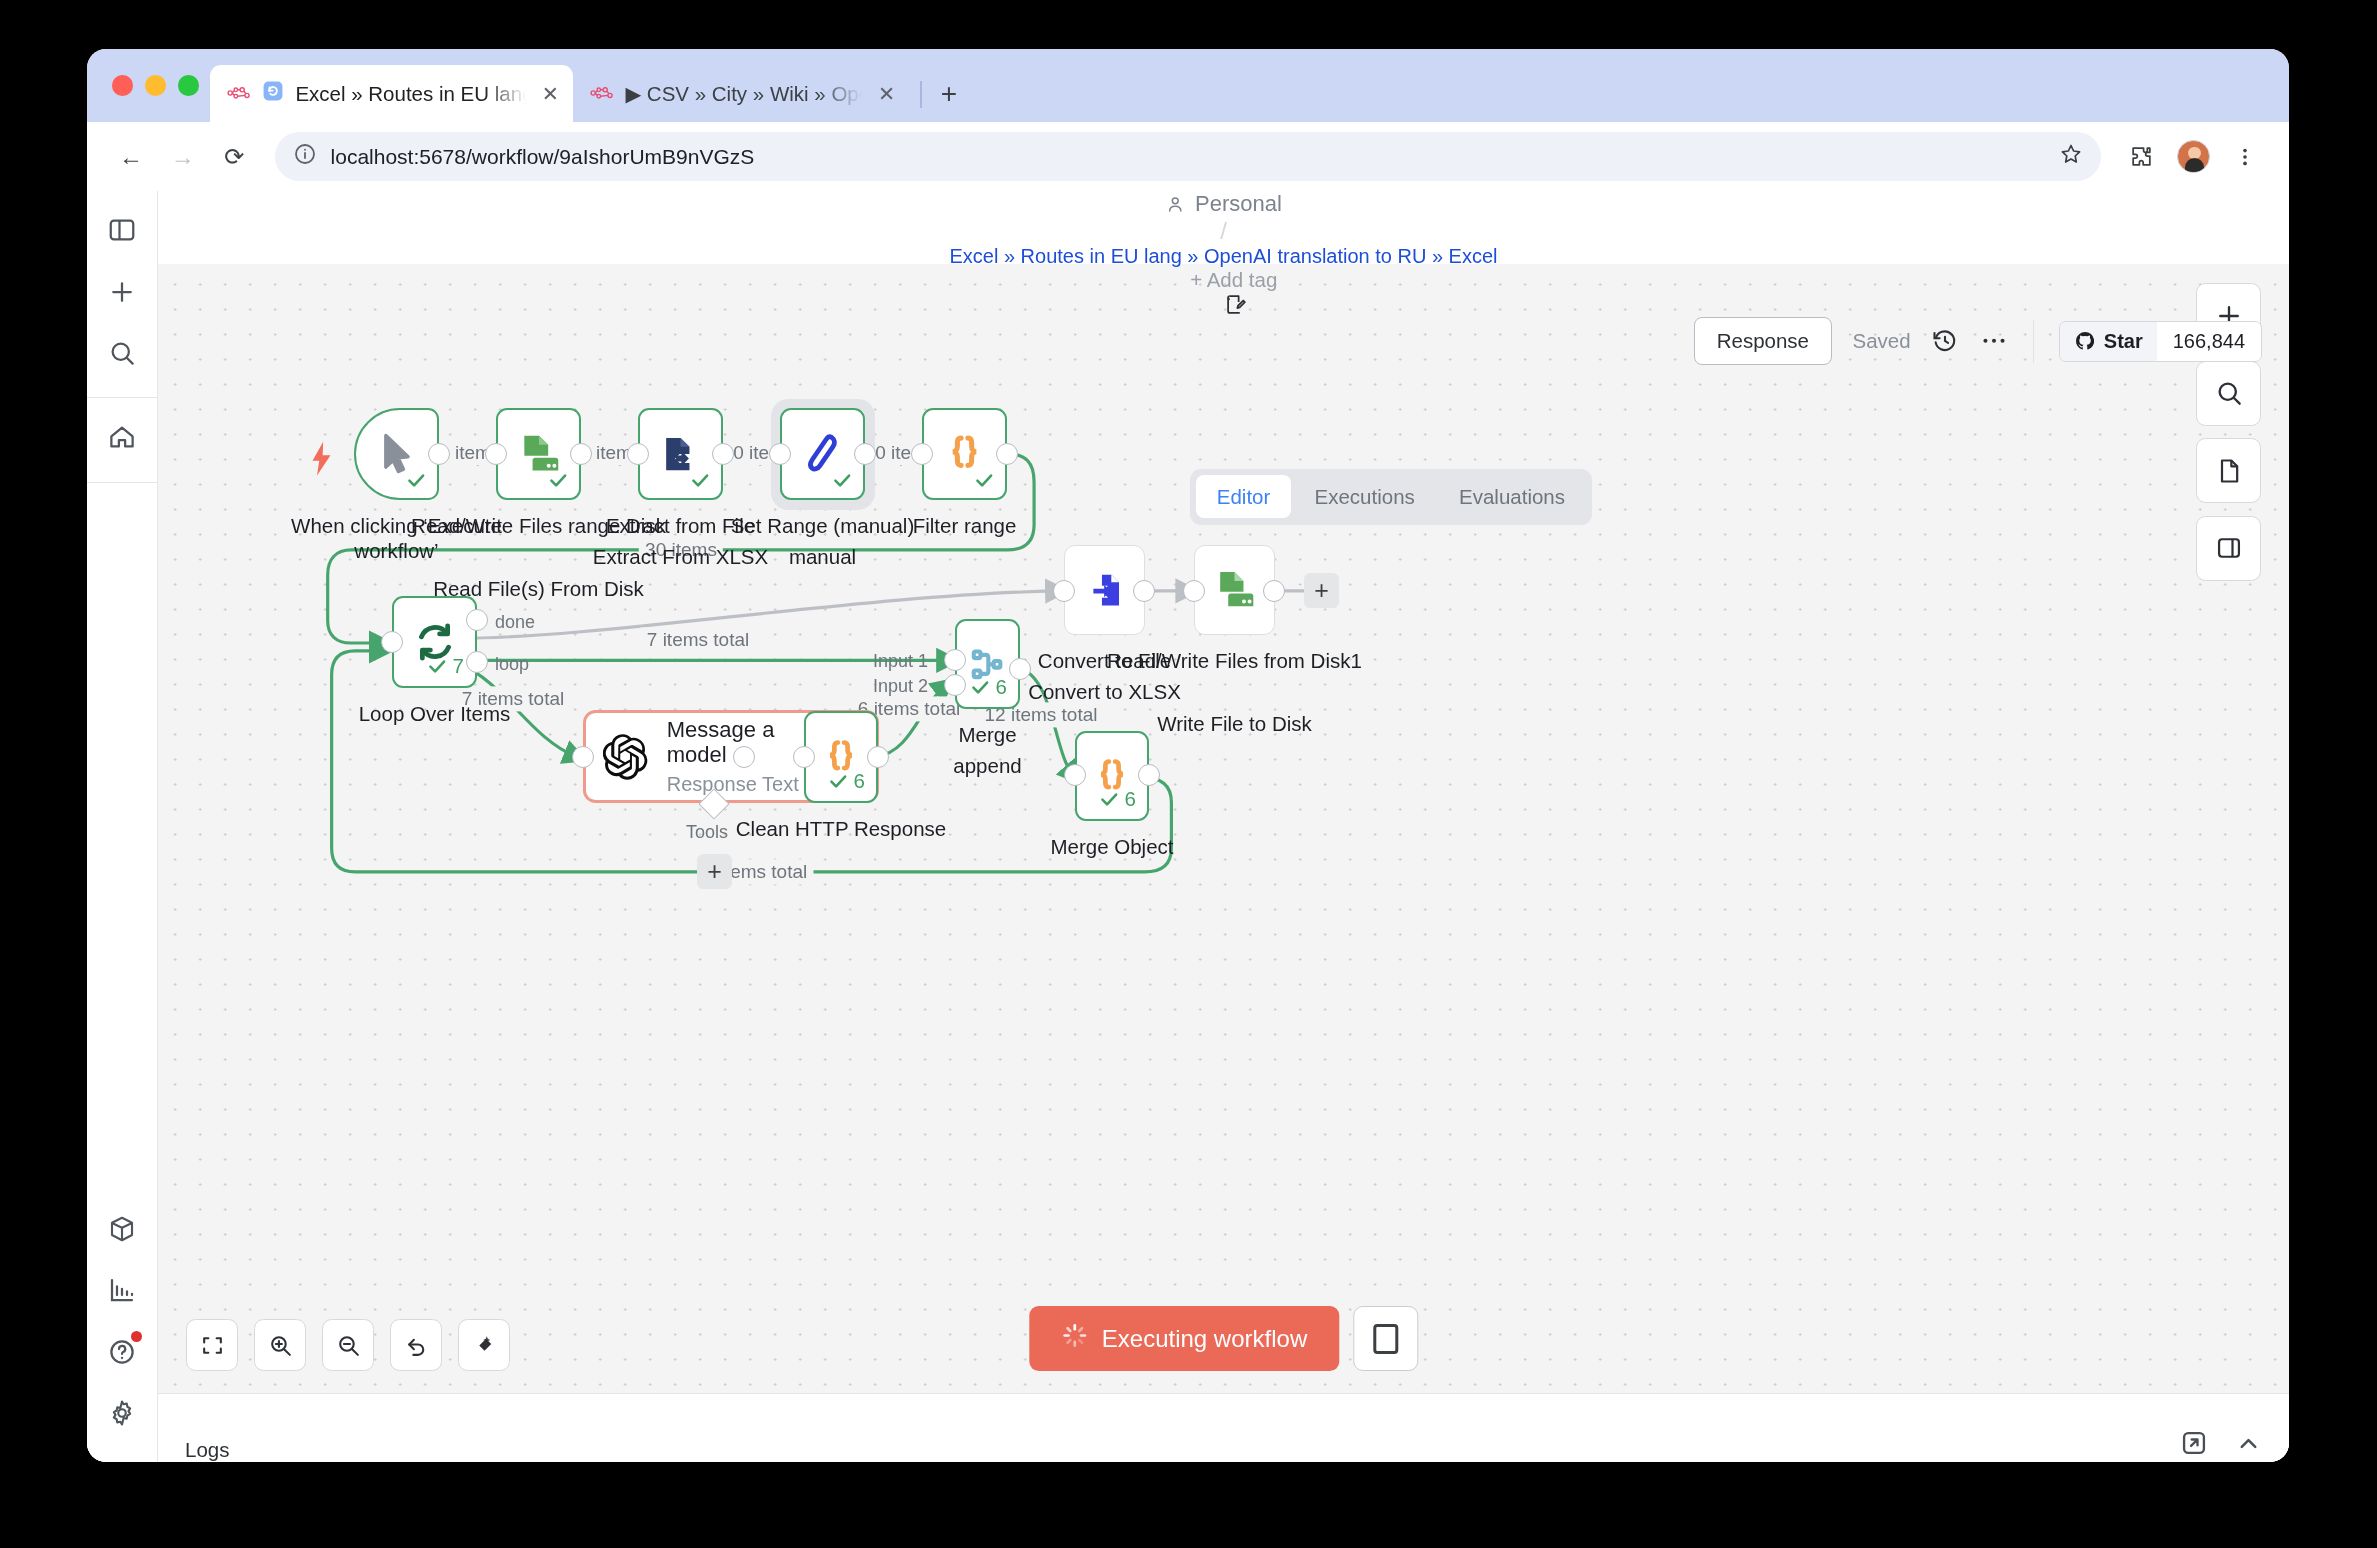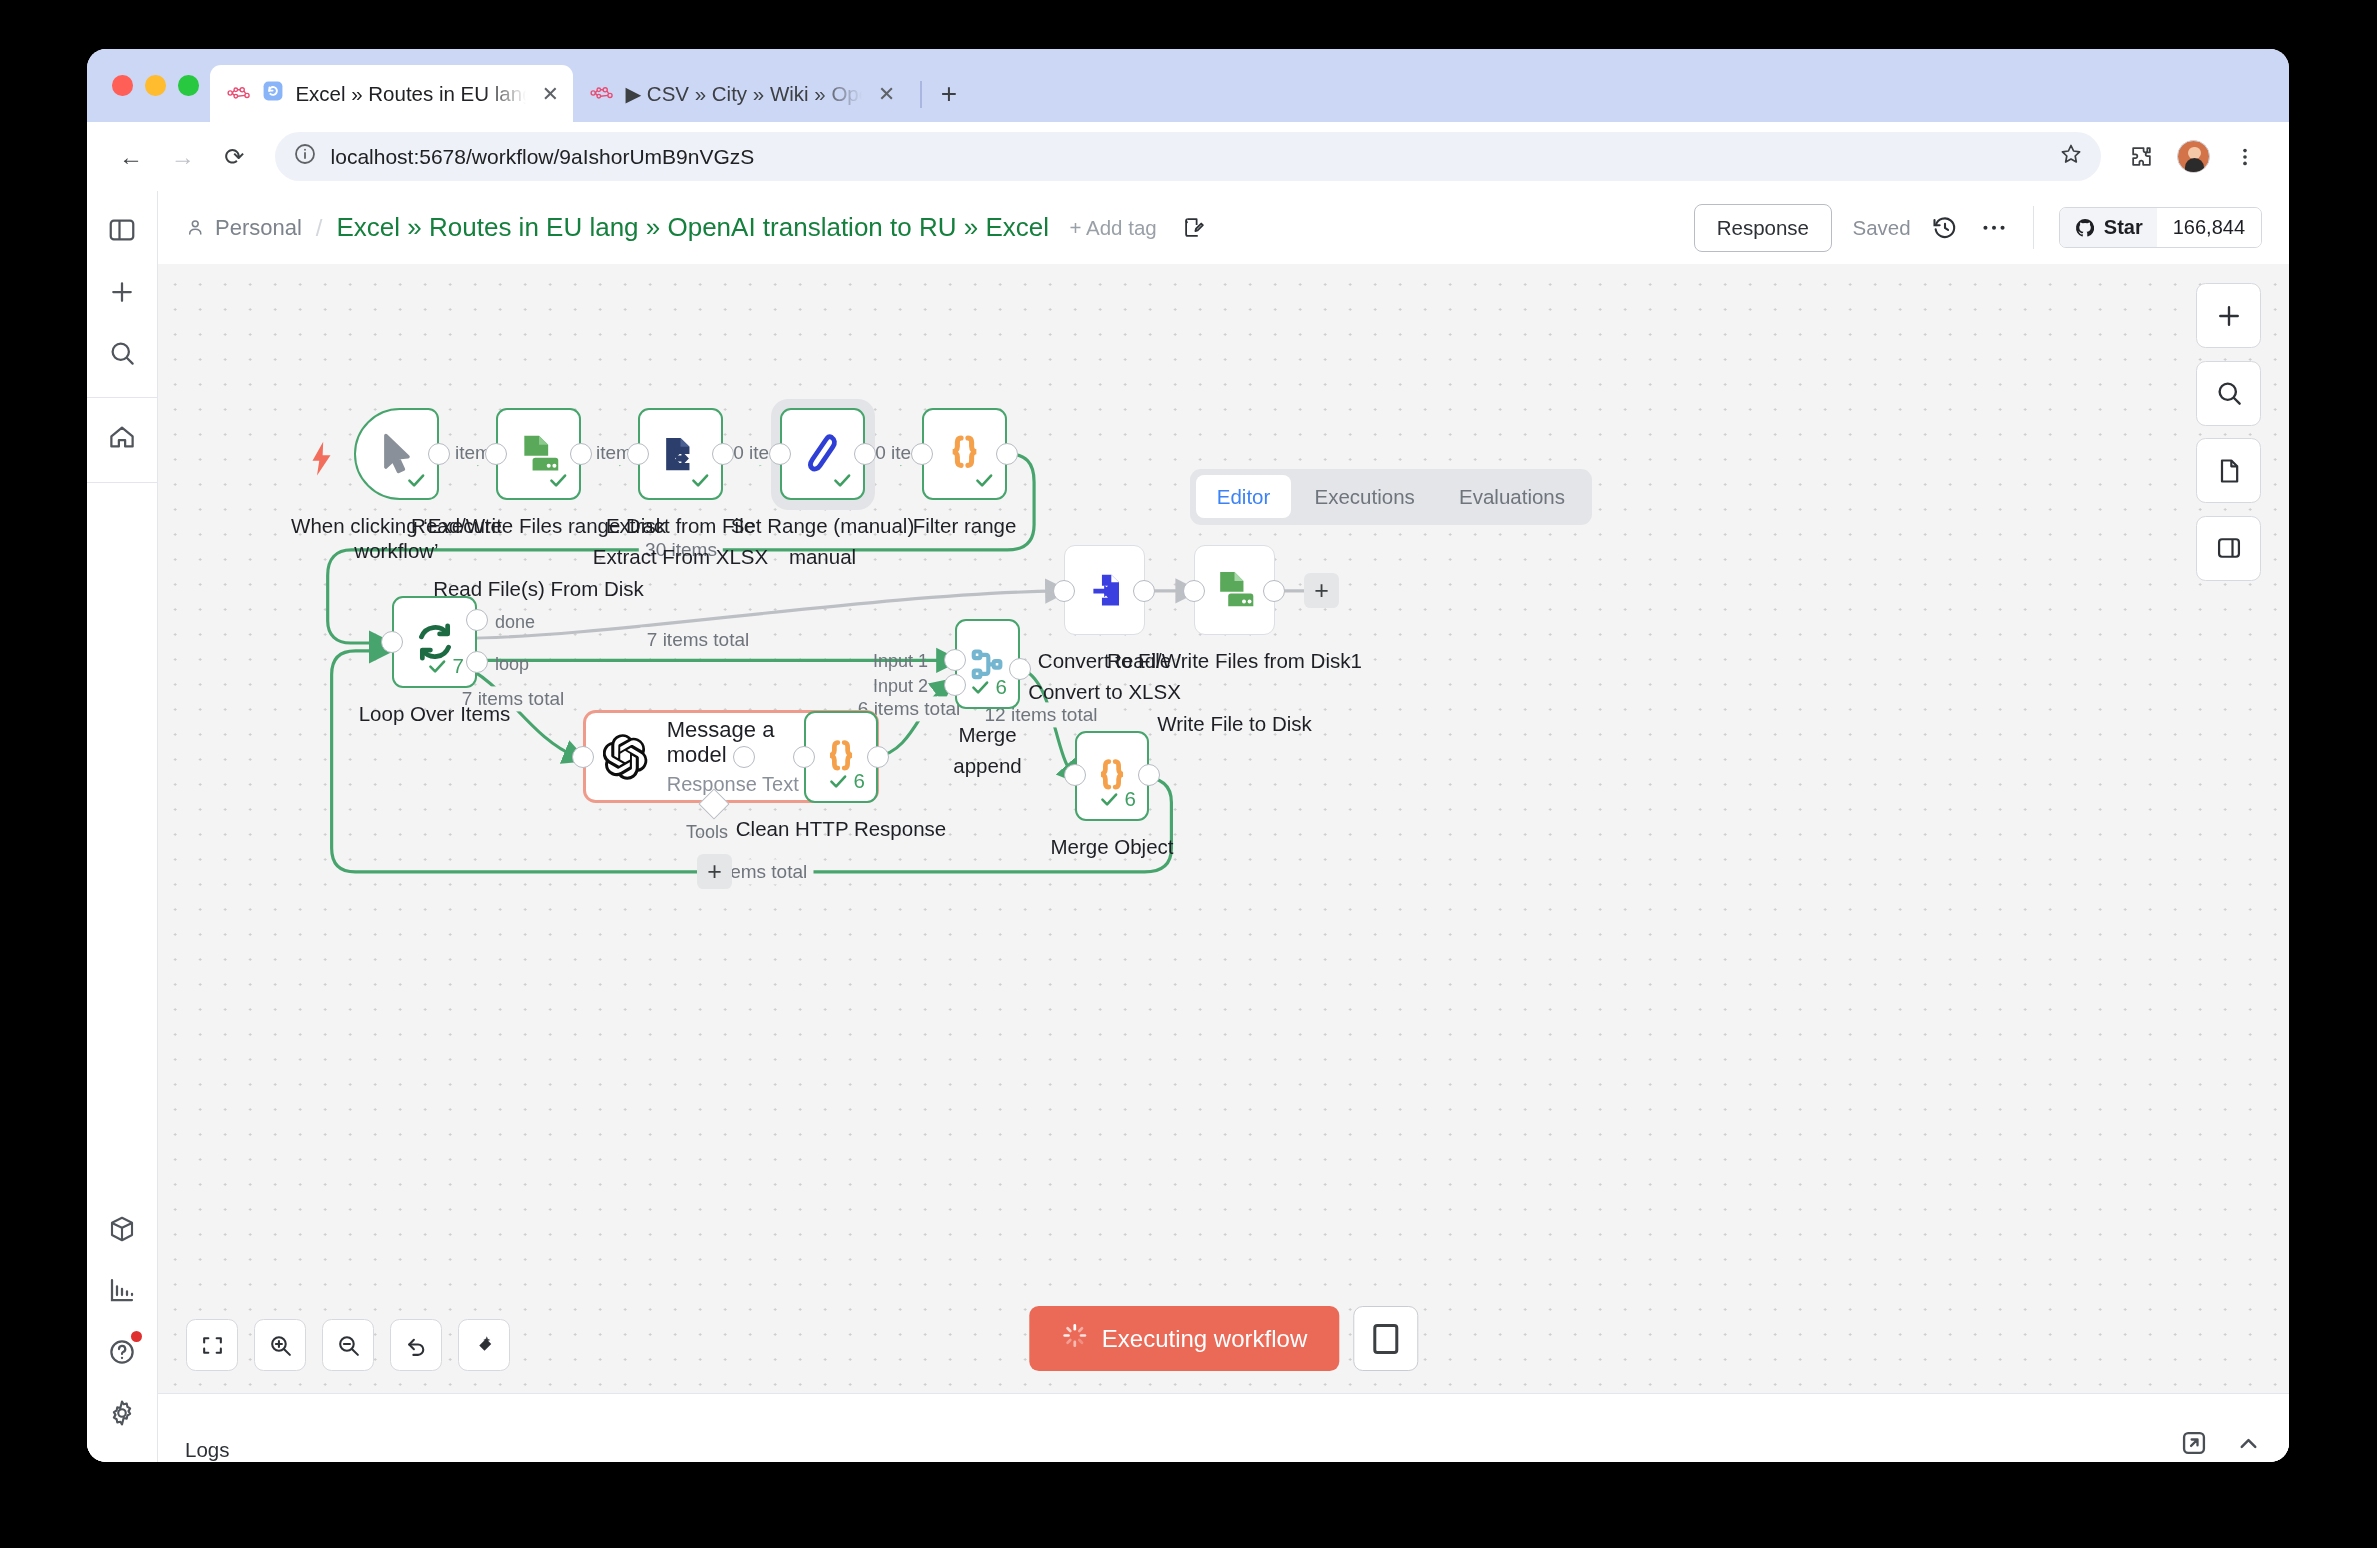--- a/index.html
+++ b/index.html
@@ -119,25 +119,25 @@
     background: #e02f2f;
   }
 
   .main { flex: 1; display: flex; flex-direction: column; position: relative; }
 
   
   .header {
     height: 73px; background: #fff;
     display: flex; align-items: center;
     padding: 0 27px 0 27px;
-    position: relative; z-index: 5;
+    position: relative; z-index: 5; flex-direction: column;
   }
   .crumb-personal { display: flex; align-items: center; gap: 9.5px; color: #7d838c; font-size: 22px; }
   .crumb-slash { color: #d4d7dc; font-size: 24px; margin: 0 14px; }
-  .crumb-title { color: #15803d; font-size: 26px; white-space: nowrap; }
+  .crumb-title { color: #1d4ed8; font-size: 20px; white-space: nowrap; }
   .addtag { color: #9aa0a8; font-size: 20.5px; margin-left: 20.5px; }
   .notes-icon { margin-left: 24px; color: #2d3136; display: flex; }
   .hdr-right { margin-left: auto; display: flex; align-items: center; gap: 20.5px; }
   .publish-btn {
     border: 0.8px solid #b8bcc4; border-radius: 8px;
     padding: 11px 22px; font-size: 20.5px; color: #2d3136; background: #fff;
   }
   .saved-text { color: #8a9099; font-size: 20.5px; }
   .hdr-icon { color: #2d3136; display: flex; align-items: center; }
   .hdr-sep { width: 0.8px; height: 43px; background: #e1e3e8; margin: 0 4.7px; }

